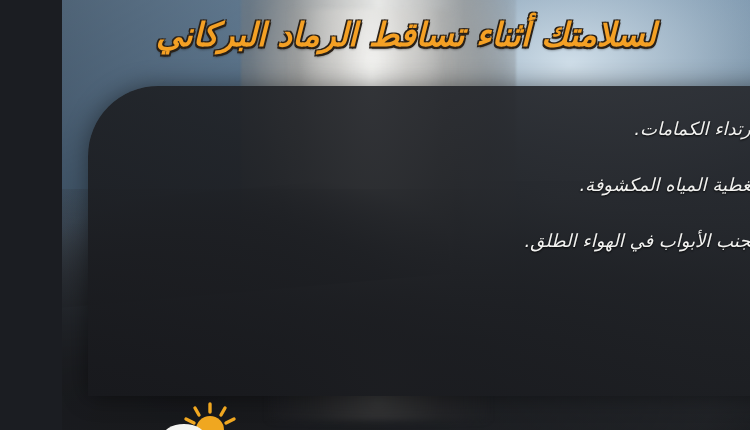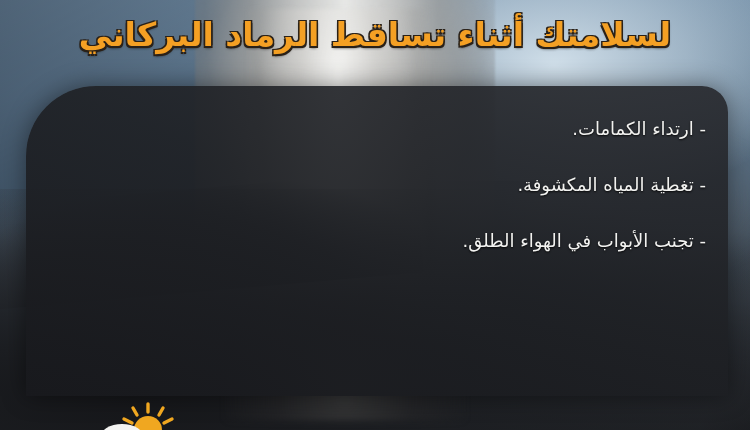--- a/index.html
+++ b/index.html
@@ -2,21 +2,21 @@
 <html lang="ar" dir="rtl"><head>
 <meta charset="utf-8">
 <style>
   html,body{margin:0;padding:0;}
   body{
     width:750px;height:430px;overflow:hidden;
     font-family:"DejaVu Sans","Liberation Sans",sans-serif;
     background:#1b1d22;
   }
   #poster{
-    position:relative;width:750px;height:430px;overflow:hidden;
+    position:relative;width:688px;height:430px;overflow:hidden;font-style:italic;
   }
 
   
   .photo{position:absolute;inset:0;overflow:hidden;}
 
   
   .sky{
     position:absolute;inset:0;
     background:
       linear-gradient(170deg,#b9cbda 0%, #a8bccd 18%, #8fa4b5 34%, #6e7f8e 52%, #4c545c 70%, #2c3036 86%, #1a1c20 100%),

